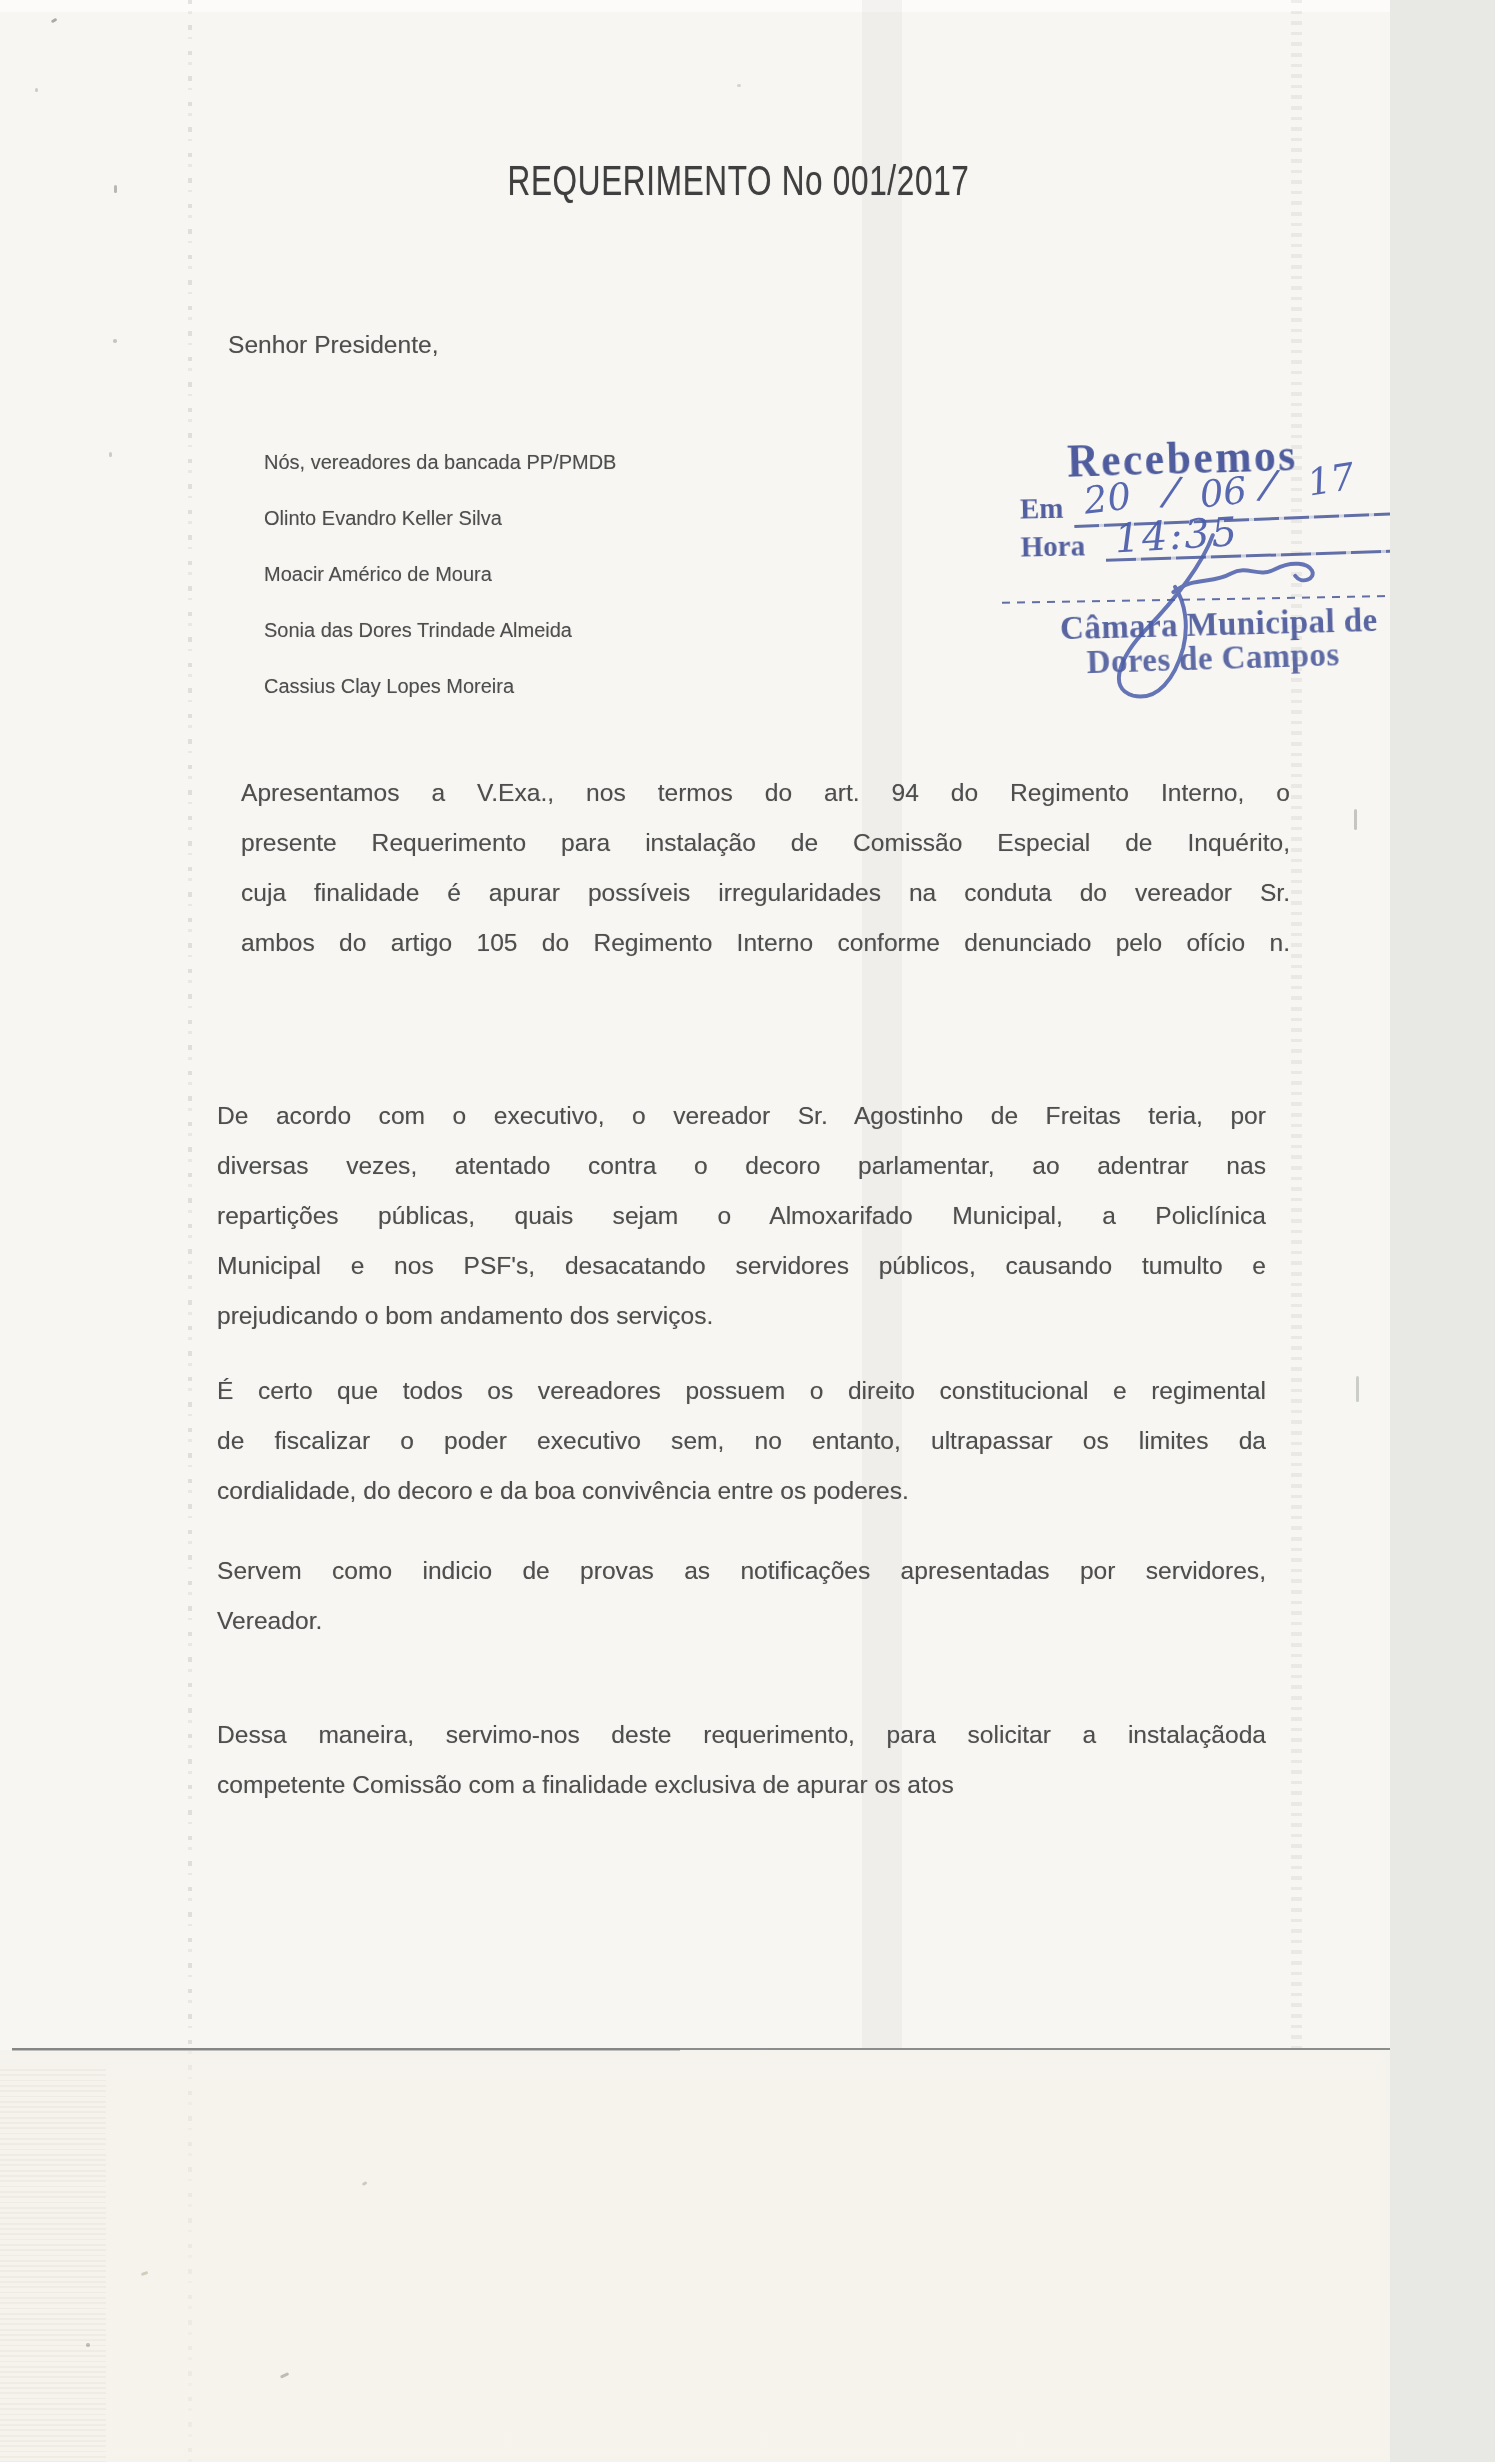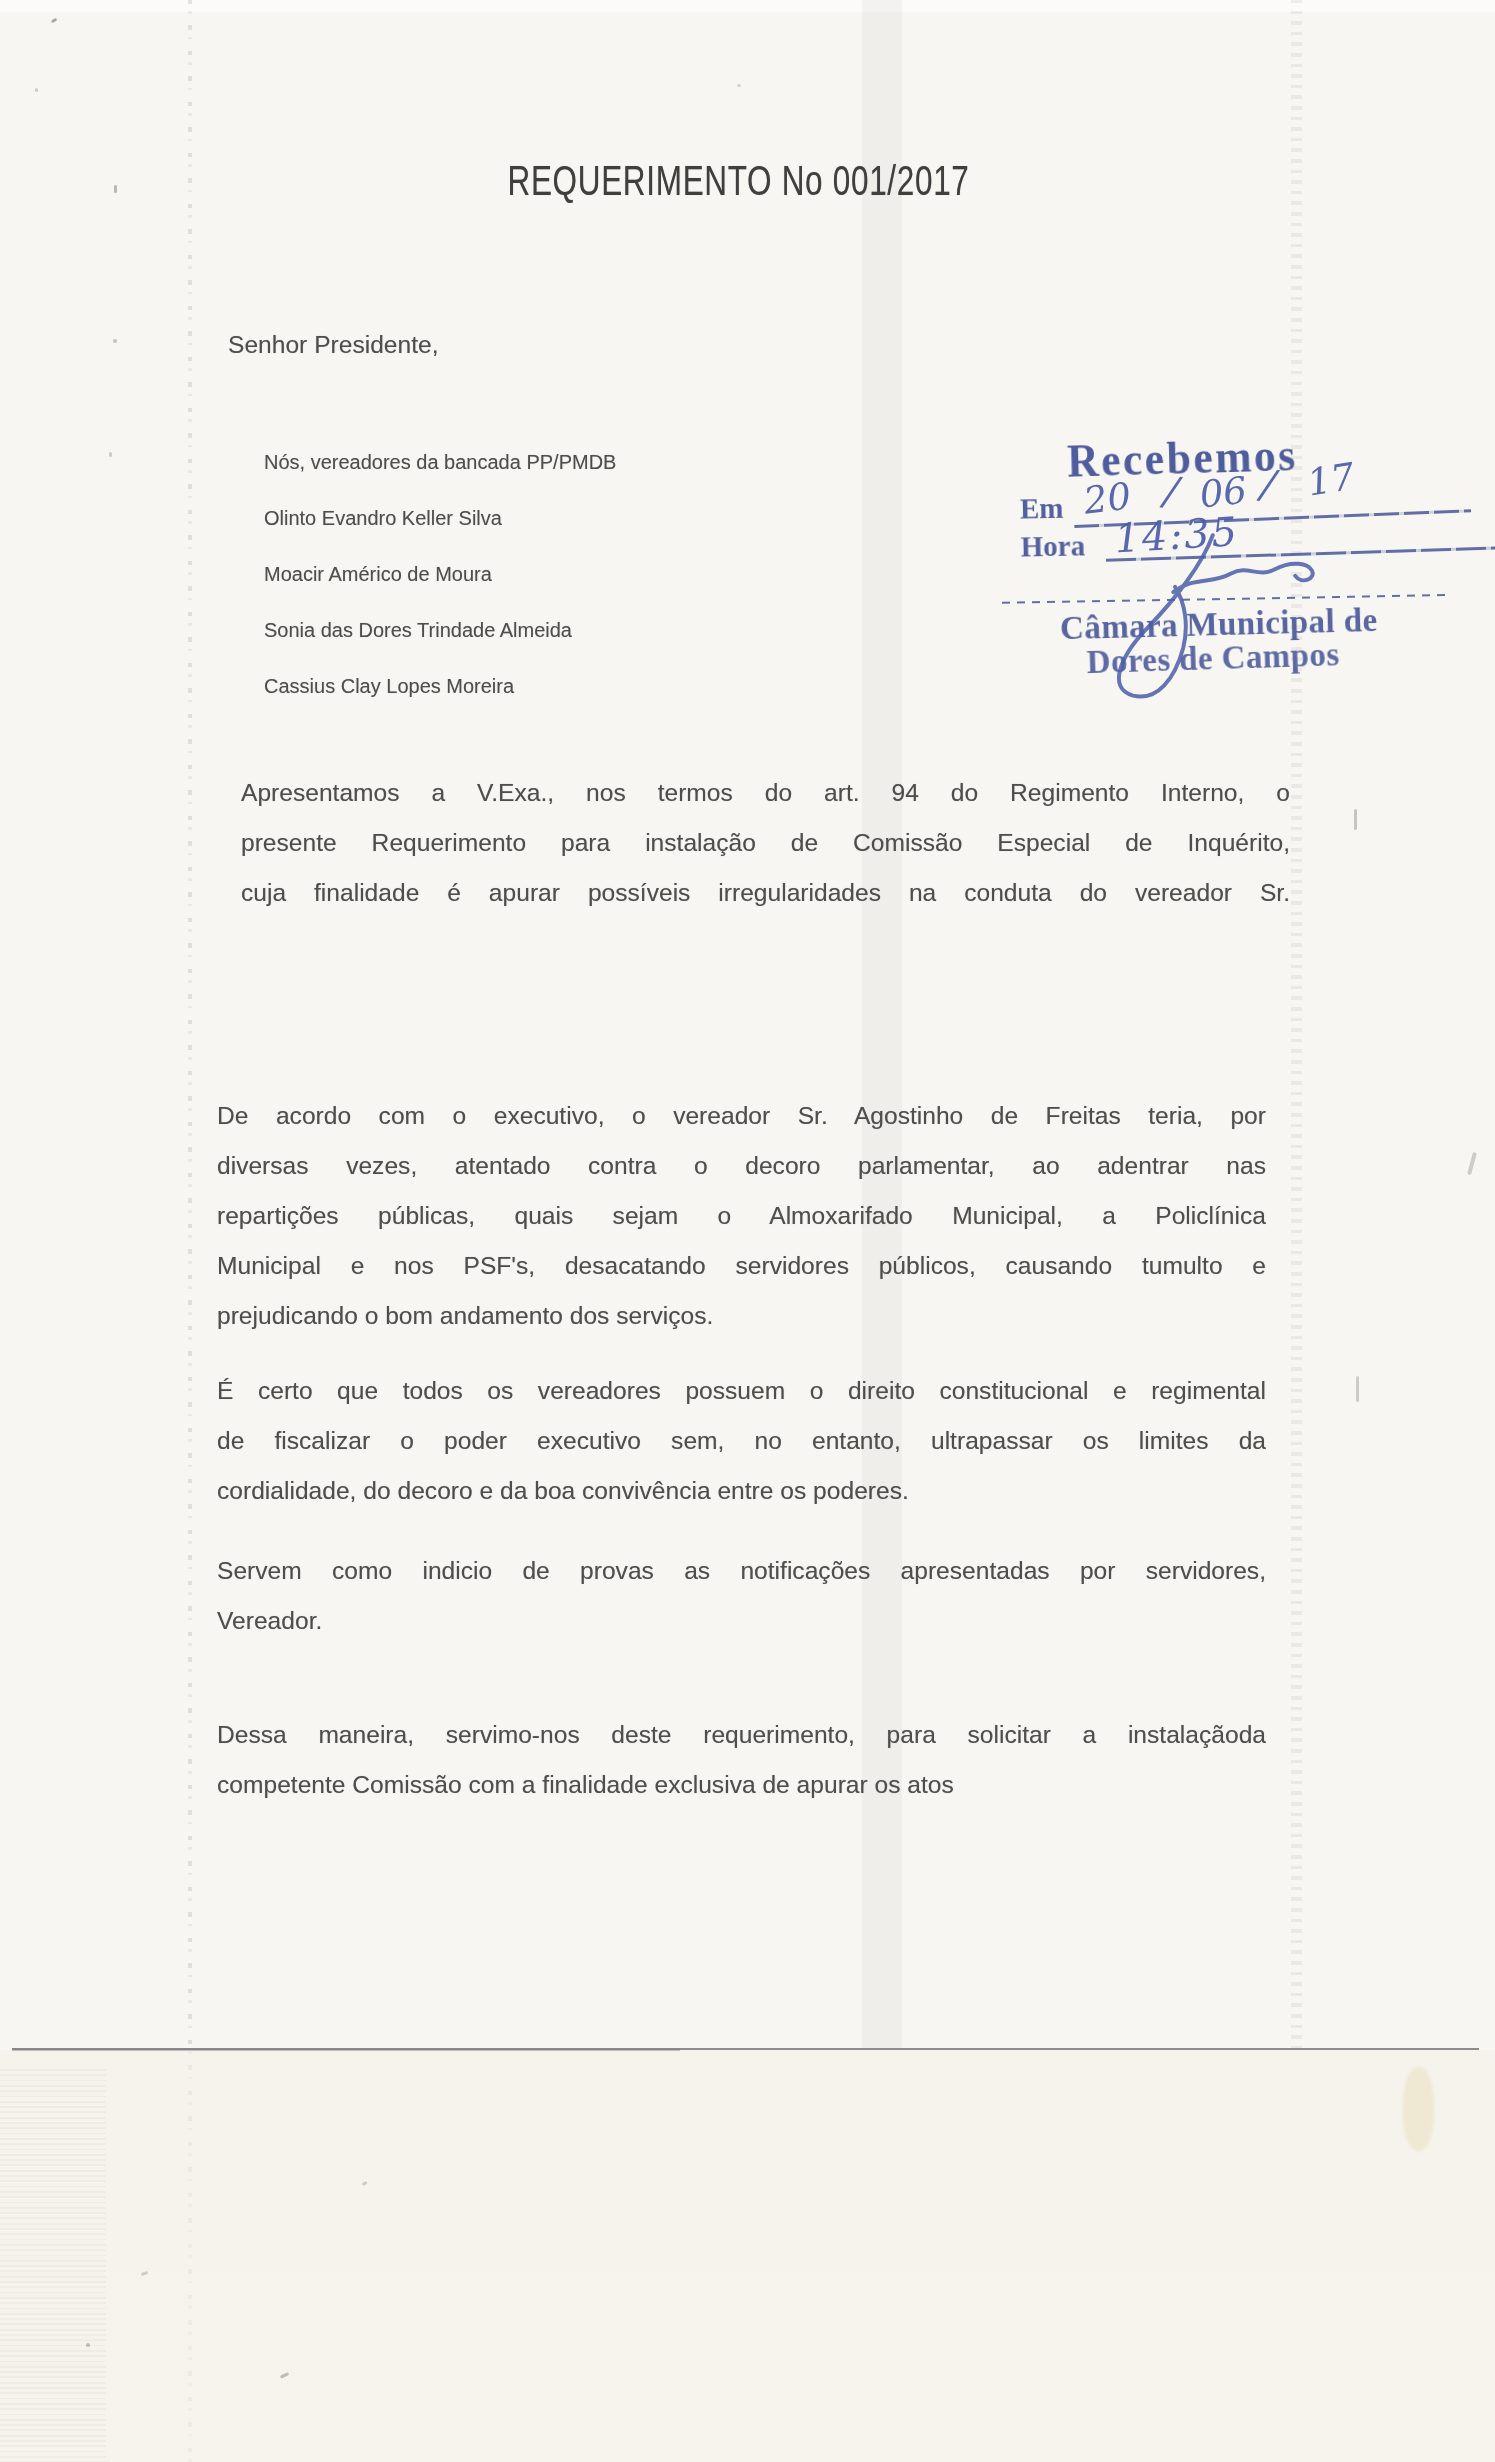--- a/index.html
+++ b/index.html
@@ -1,17 +1,17 @@
 <!DOCTYPE html>
 <html style="font-size:14px"><head>
 <meta charset="utf-8">
 <style>
   html,body{margin:0;padding:0;background:#e8e8e4;}
   .page{
-    position:relative;width:1495px;height:2462px;overflow:hidden;
+    position:relative;width:1390px;height:2462px;overflow:hidden;
     background:#f7f6f2;
     font-family:"Liberation Sans","DejaVu Sans",sans-serif;
   }
   .txt{color:#4e4e4e;text-shadow:0 0 0.9px rgba(90,90,90,.38);}
   .doc-title{
     position:absolute;left:-8.8px;top:156px;width:1495px;text-align:center;
     font-size:42px;line-height:49px;color:#3f3f3f;
     transform:scaleX(.75);transform-origin:center;
     letter-spacing:0.9px;text-shadow:0 0 0.9px rgba(70,70,70,.45);
   }
@@ -113,20 +113,21 @@
     <div class="author">Olinto Evandro Keller Silva</div>
     <div class="author">Moacir Américo de Moura</div>
     <div class="author">Sonia das Dores Trindade Almeida</div>
     <div class="author">Cassius Clay Lopes Moreira</div>
   </div>
 
   <div class="para p1 txt">
     <div class="ln">Apresentamos a V.Exa., nos termos do art. 94 do Regimento Interno, o</div>
     <div class="ln">presente Requerimento para instalação de Comissão Especial de Inquérito,</div>
     <div class="ln">cuja finalidade é apurar possíveis irregularidades na conduta do vereador Sr.</div>
+    <div class="ln">ambos do artigo 105 do Regimento Interno conforme denunciado pelo ofício n.</div>
   </div>
 
   <div class="para p2 txt">
     <div class="ln">De acordo com o executivo, o vereador Sr. Agostinho de Freitas teria, por</div>
     <div class="ln">diversas vezes, atentado contra o decoro parlamentar, ao adentrar nas</div>
     <div class="ln">repartições públicas, quais sejam o Almoxarifado Municipal, a Policlínica</div>
     <div class="ln">Municipal e nos PSF's, desacatando servidores públicos, causando tumulto e</div>
     <div class="ln last">prejudicando o bom andamento dos serviços.</div>
   </div>
 

